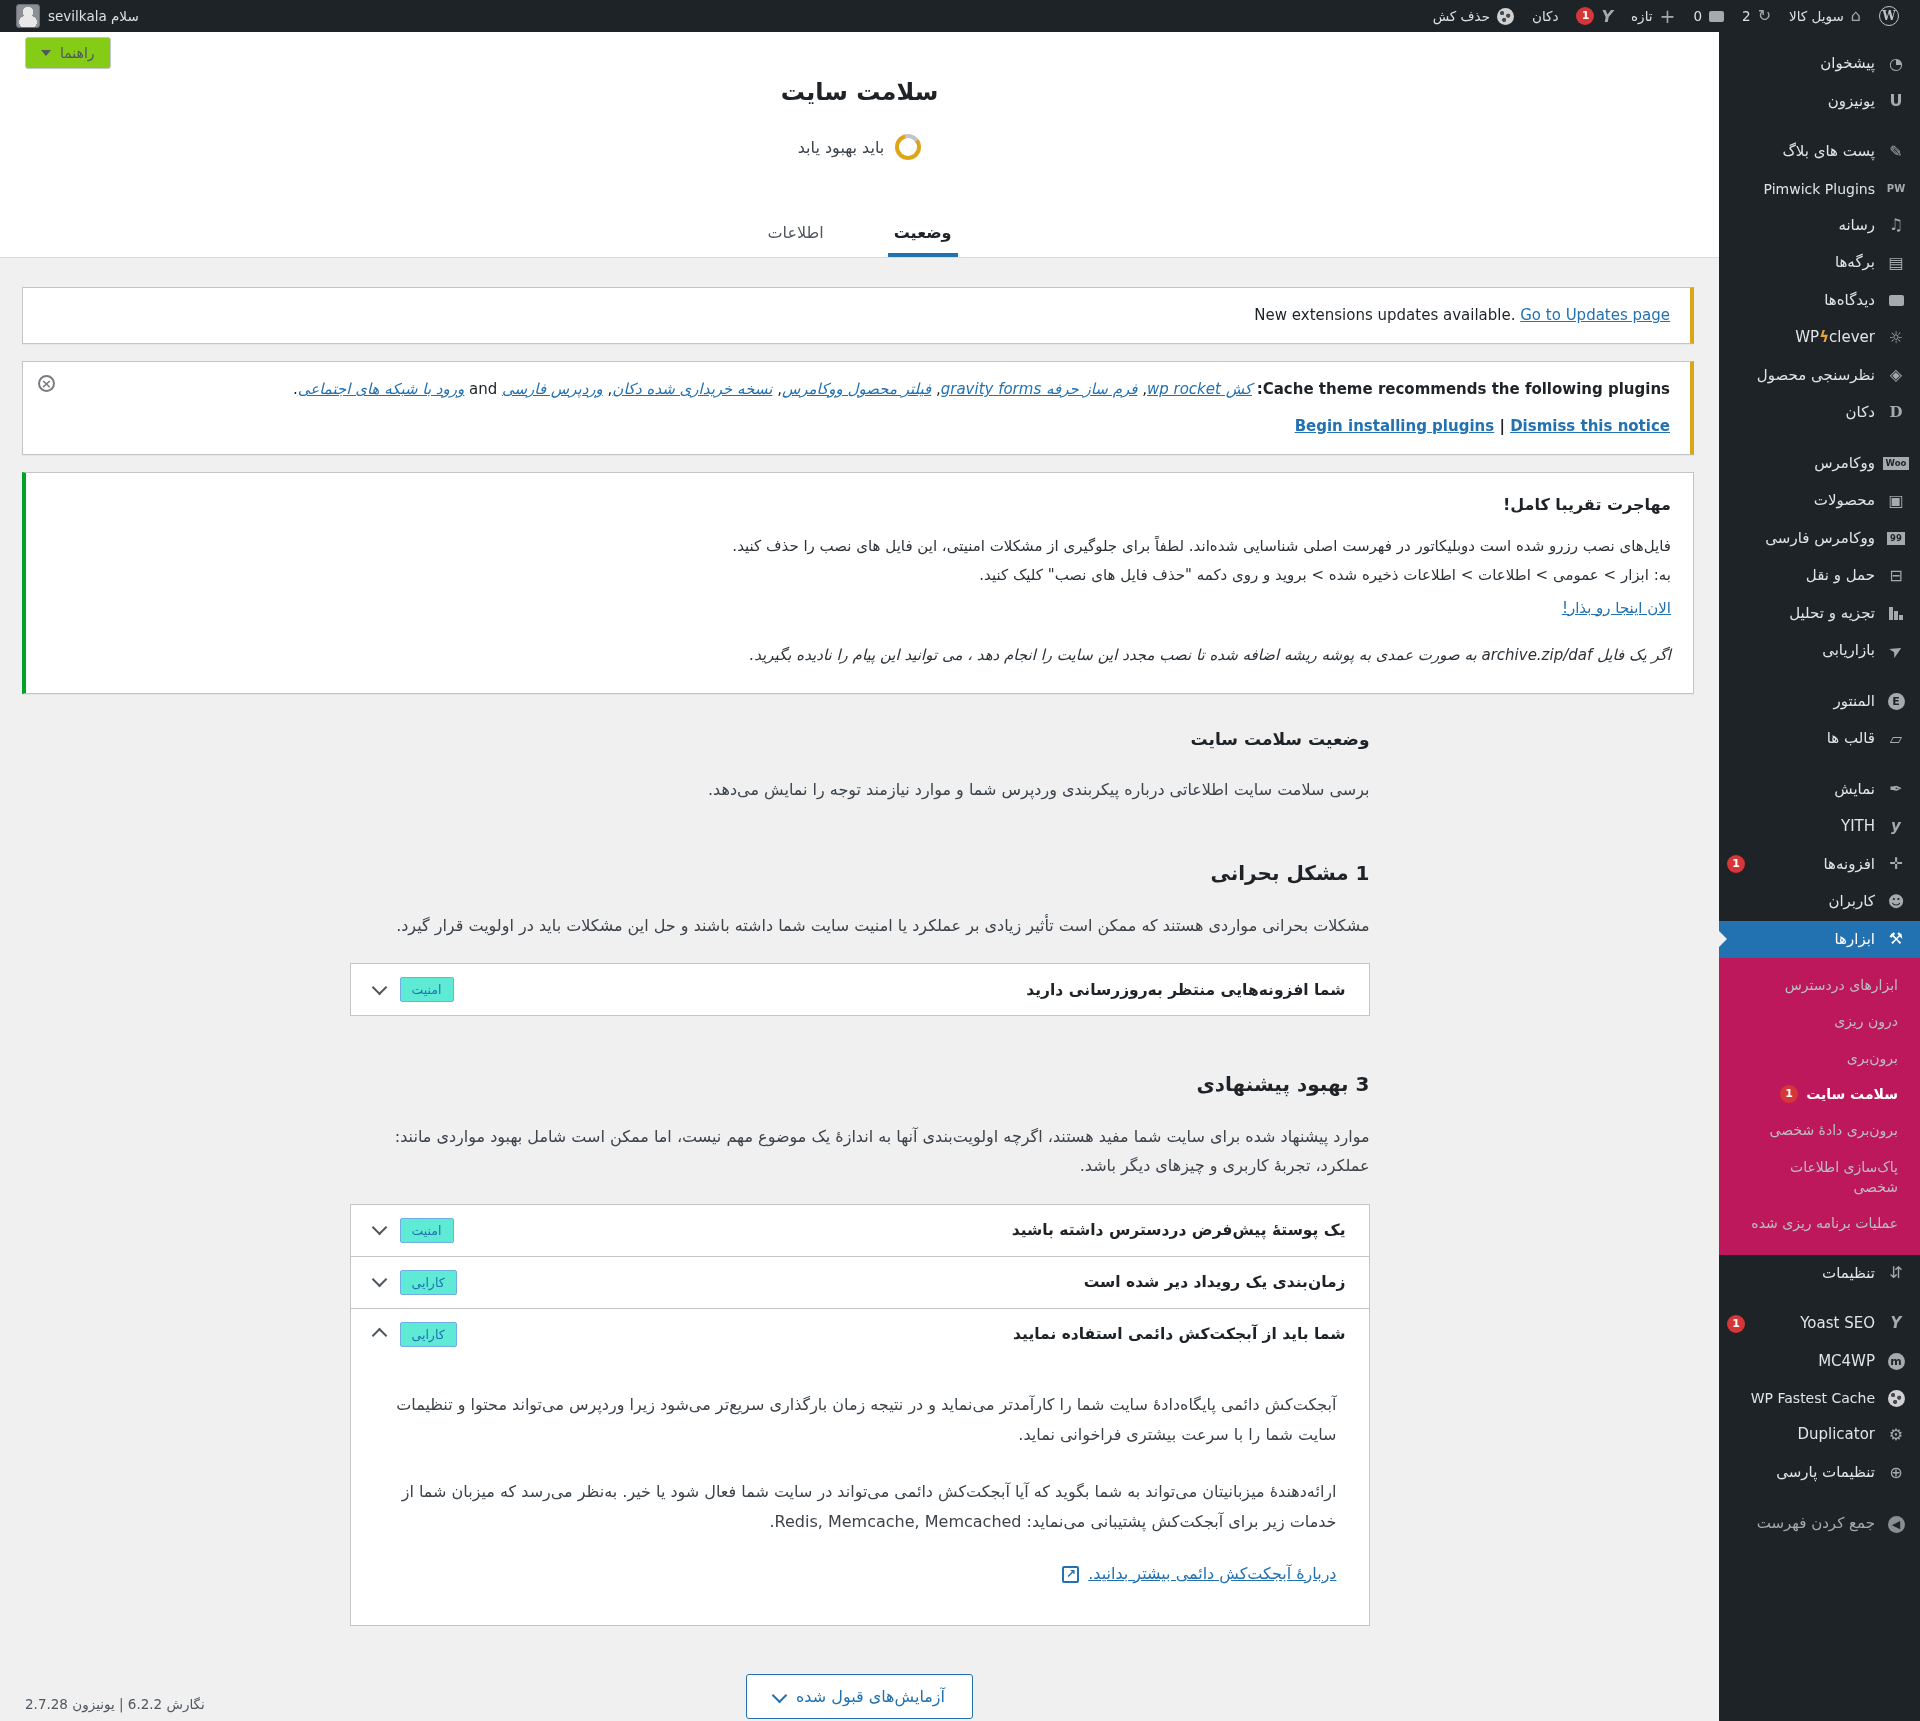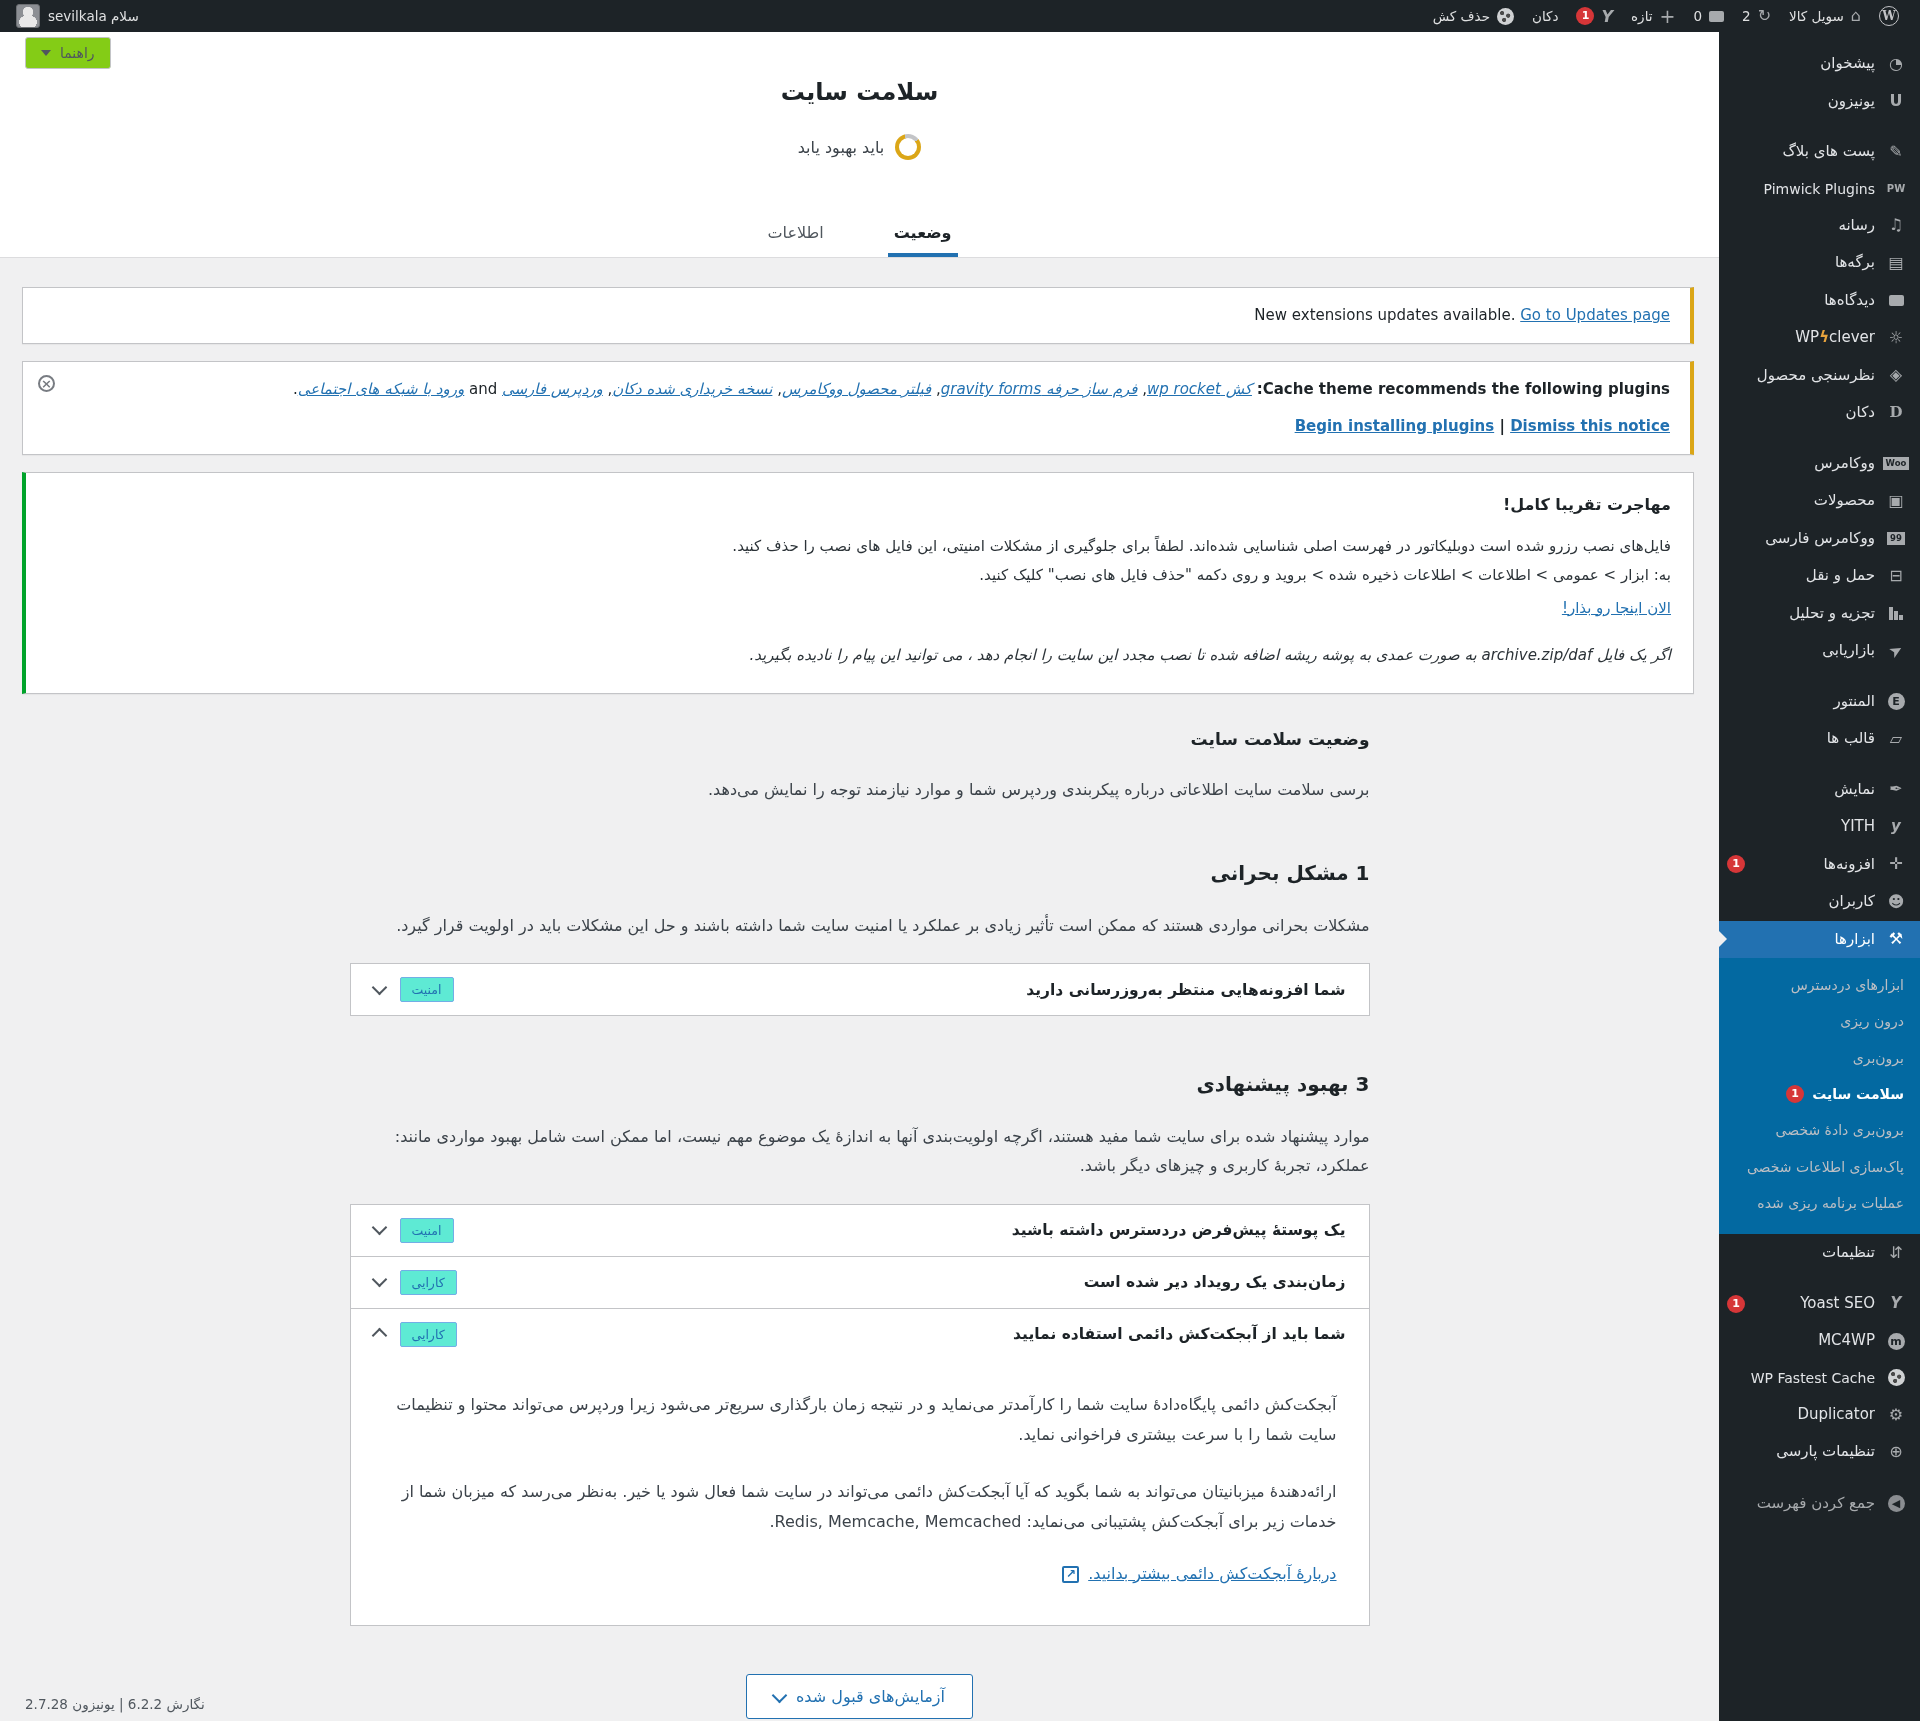--- a/index.html
+++ b/index.html
@@ -26,21 +26,21 @@
   .mi .ic{width:22px;flex:none;display:inline-flex;justify-content:center;align-items:center;color:#a7aaad;font-size:16px;line-height:1;}
   .mi .lbl{flex:1;white-space:nowrap;overflow:hidden;}
   .mi.muted{color:#a7aaad;}
   .sgap{height:13px;}
   .mi.active{background:#2271b1;color:#fff;position:relative;}
   .mi.active .ic{color:#fff;}
   .mi.active::after{content:"";position:absolute;left:0;top:50%;margin-top:-8px;border:8px solid transparent;border-left:8px solid #f0f0f1;}
   .chipic{background:#a7aaad;color:#1d2327;border-radius:0;font-size:8.5px;font-weight:bold;padding:2px 3px;line-height:1;}
   .cic{width:17px;height:17px;border-radius:50%;background:#a7aaad;color:#1d2327;font-size:11px;font-weight:bold;display:flex;align-items:center;justify-content:center;line-height:1;}
   .txtic{font-weight:bold;color:#a7aaad;font-size:13px;}
-  .submenu{background:#0369a1;padding:9px 0 13px;font-size:14px;color:#bcbfc4;}
+  .submenu{background:#be185d;padding:9px 6px 13px;font-size:14px;color:#bcbfc4;}
   .smi{padding:8px 16px;line-height:1.45;cursor:pointer;}
   .smi.current{color:#fff;font-weight:bold;display:flex;align-items:center;gap:8px;}
   .bars{display:inline-flex;align-items:flex-end;gap:1.5px;}
   .bars i{display:block;width:3.5px;background:#a7aaad;}
 
   
   .main{position:absolute;top:32px;right:201px;left:0;bottom:0;overflow:hidden;}
   .hband{position:relative;background:#fff;height:226px;border-bottom:1px solid #dcdcde;}
   .help-tab{position:absolute;top:5px;left:25px;border:1px solid #c3c4c7;border-radius:3px;background:#84cc16;color:#50575e;padding:7px 15px;font-size:14px;display:flex;align-items:center;gap:9px;cursor:pointer;}
   .tri-down{width:0;height:0;border:5px solid transparent;border-top:6px solid #50575e;margin-bottom:-5px;}

